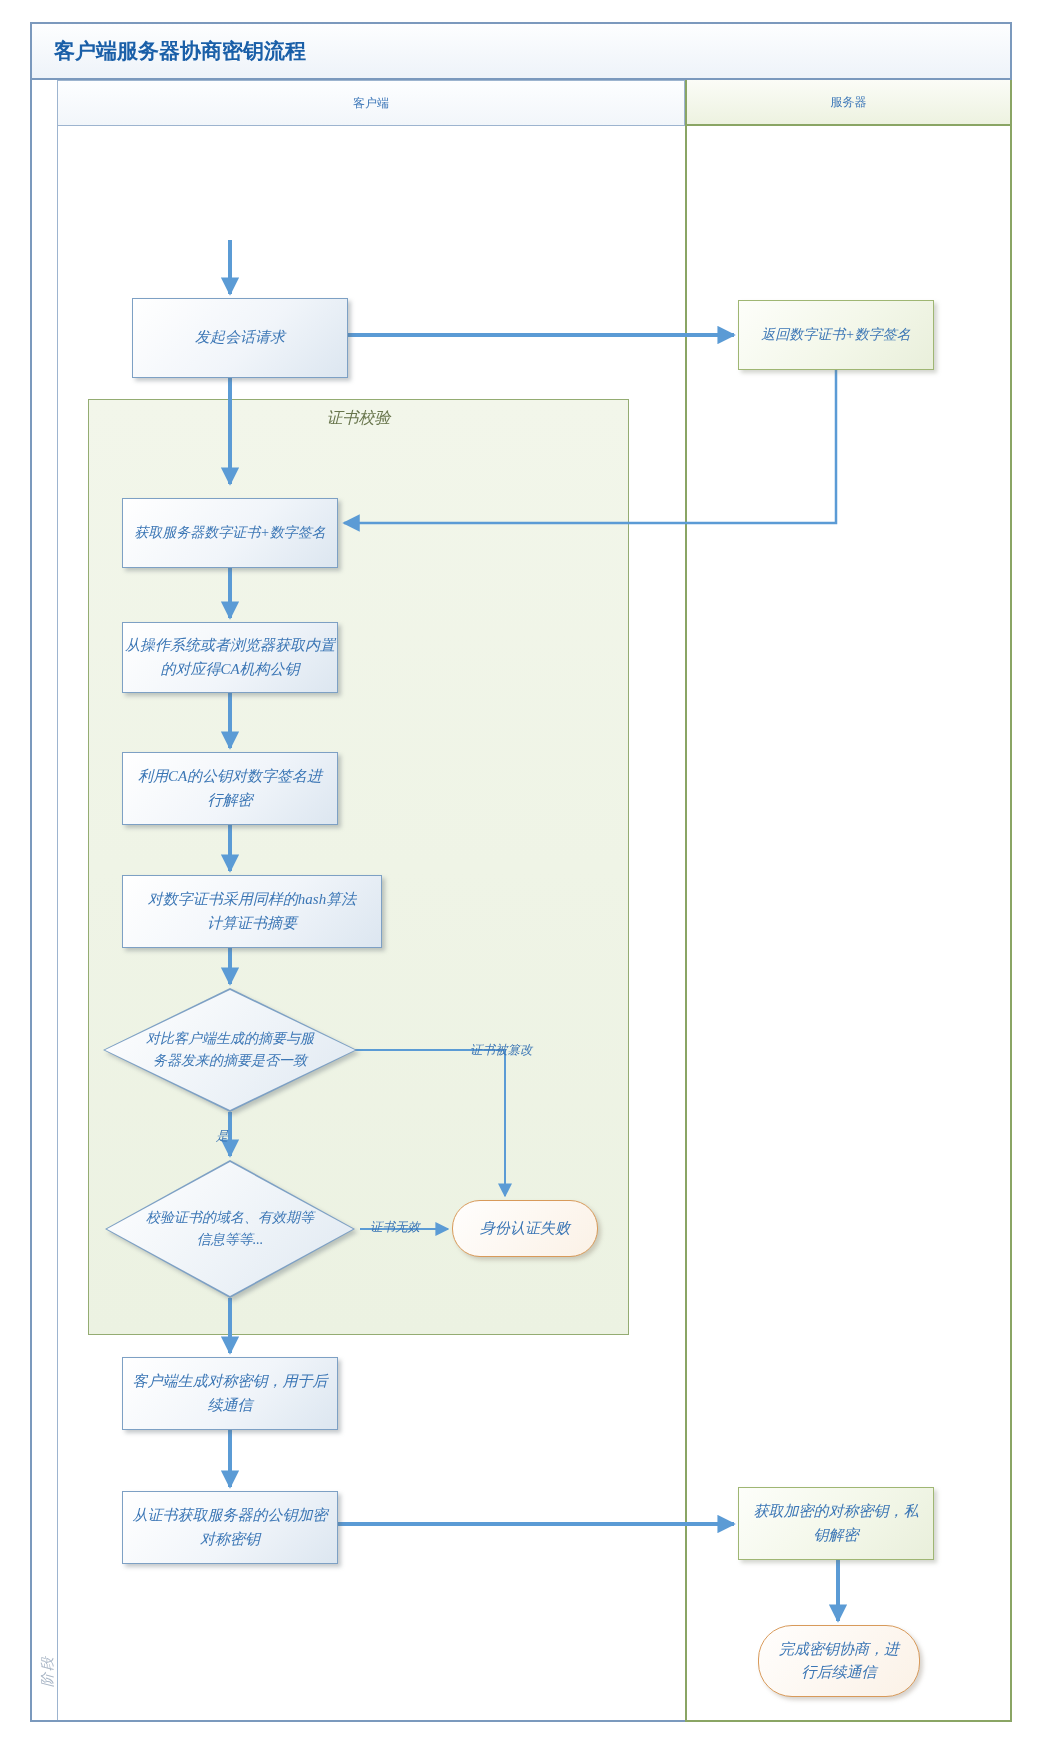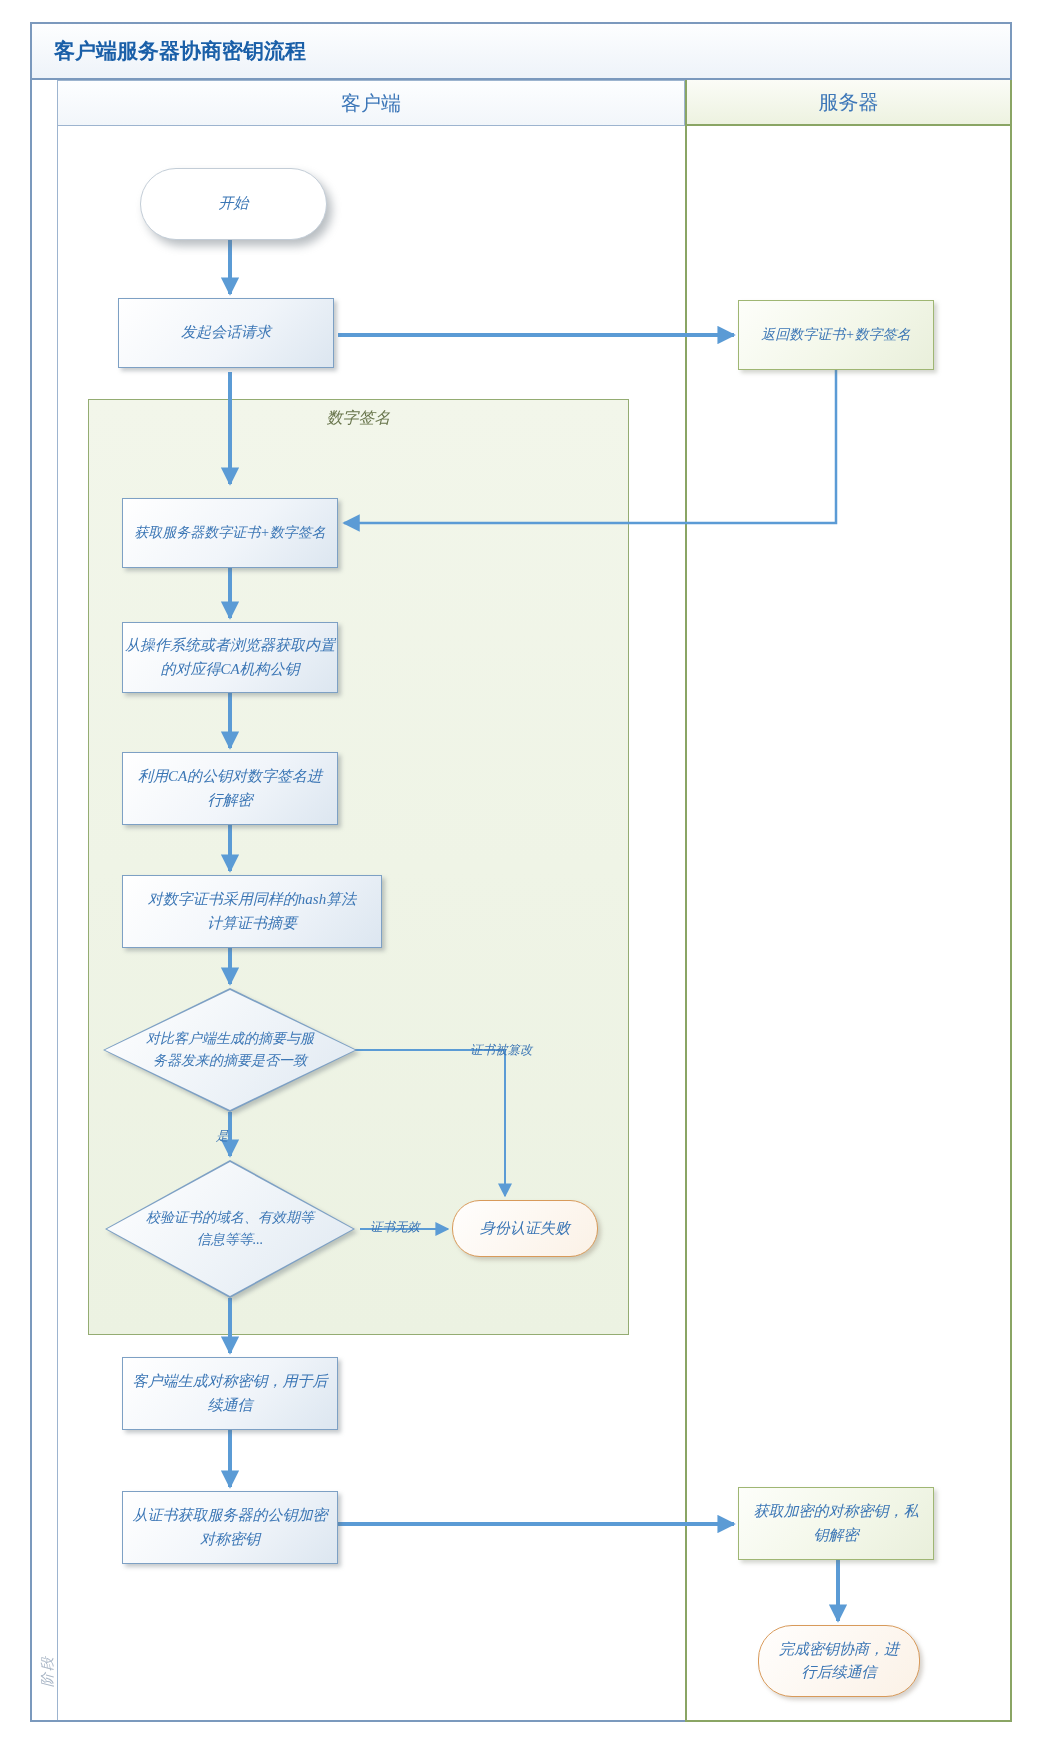--- a/index.html
+++ b/index.html
@@ -14,21 +14,21 @@
         background:linear-gradient(180deg,#fdfeff 0%,#eef3f9 100%);
         display:flex;align-items:center;padding-left:22px;
         font-size:21px;font-weight:bold;color:#1a5fa8;z-index:5;}
   .phase-strip-line{position:absolute;left:57px;top:80px;width:1px;height:1640px;background:#9db4cf;z-index:1;}
   .phase-label{position:absolute;left:18px;top:1658px;width:60px;height:26px;
         transform:rotate(-90deg);transform-origin:center;
         display:flex;align-items:center;justify-content:center;
         color:#a9b6c6;font-size:14px;font-style:italic;letter-spacing:2px;z-index:2;}
 
   .lane-header{position:absolute;box-sizing:border-box;display:flex;align-items:center;justify-content:center;
-        font-size:20px;color:#3d77b8;z-index:4;}
+        font-size:12px;color:#3d77b8;z-index:4;}
   .lane-header.client{left:57px;top:80px;width:628px;height:46px;
         border:1px solid #9db4cf;background:linear-gradient(180deg,#fdfeff 0%,#f2f6fa 100%);}
   .lane-header.server{left:685px;top:78px;width:327px;height:48px;
         border:2px solid #8aa564;background:linear-gradient(180deg,#fbfcf7 0%,#edf2e0 100%);}
   .server-lane-outline{position:absolute;left:685px;top:78px;width:327px;height:1644px;
         border:2px solid #8aa564;box-sizing:border-box;z-index:1;}
 
   
   .group-box{position:absolute;left:88px;top:399px;width:541px;height:936px;
         border:1px solid #94ac72;background:linear-gradient(180deg,#f2f6ea 0%,#ecf2e2 100%);
@@ -79,21 +79,21 @@
   <div class="pool-title">客户端服务器协商密钥流程</div>
 
   <div class="lane-header client">
     <span>客户端</span>
   </div>
   <div class="lane-header server">
     <span>服务器</span>
   </div>
 
   <div class="group-box">
-    <div class="group-title">数字签名</div>
+    <div class="group-title">证书校验</div>
   </div>
 
   <svg class="connectors" width="1040" height="1750" viewBox="0 0 1040 1750">
     <defs>
       <marker id="ah-big" viewBox="0 0 10 10" refX="9" refY="5" markerWidth="4.6" markerHeight="4.6" orient="auto-start-reverse">
         <path d="M0 0 L10 5 L0 10 z" fill="#5b9bd5"></path>
       </marker>
       <marker id="ah-small" viewBox="0 0 10 10" refX="9" refY="5" markerWidth="7" markerHeight="7" orient="auto-start-reverse">
         <path d="M0 0 L10 5 L0 10 z" fill="#5b9bd5"></path>
       </marker>
@@ -114,25 +114,22 @@
     </g>
     <g stroke="#5b9bd5" fill="none" stroke-width="2.5">
       <path d="M836 370 L836 523 L344 523" marker-end="url(#ah-small)"></path>
     </g>
     <g stroke="#5b9bd5" fill="none" stroke-width="2">
       <path d="M338 1050 L505 1050 L505 1196" marker-end="url(#ah-small)"></path>
       <path d="M360 1229 L448 1229" marker-end="url(#ah-small)"></path>
     </g>
   </svg>
 
-  <div class="node pill-start" style="left:140px;top:168px;width:187px;height:72px;">
-    <span>开始</span>
-  </div>
 
-  <div class="node rect-client" style="left:118px;top:298px;width:216px;height:70px;">
+  <div class="node rect-client" style="left:132px;top:298px;width:216px;height:80px;">
     <span>发起会话请求</span>
   </div>
 
   <div class="node rect-client" style="left:122px;top:488px;width:216px;height:70px;font-size:14px;margin-top:10px;">
     <span>获取服务器数字证书+数字签名</span>
   </div>
 
   <div class="node rect-client" style="left:122px;top:622px;width:216px;height:71px;padding:0 0;">
     <span>从操作系统或者浏览器获取内置的对应得CA机构公钥</span>
   </div>

